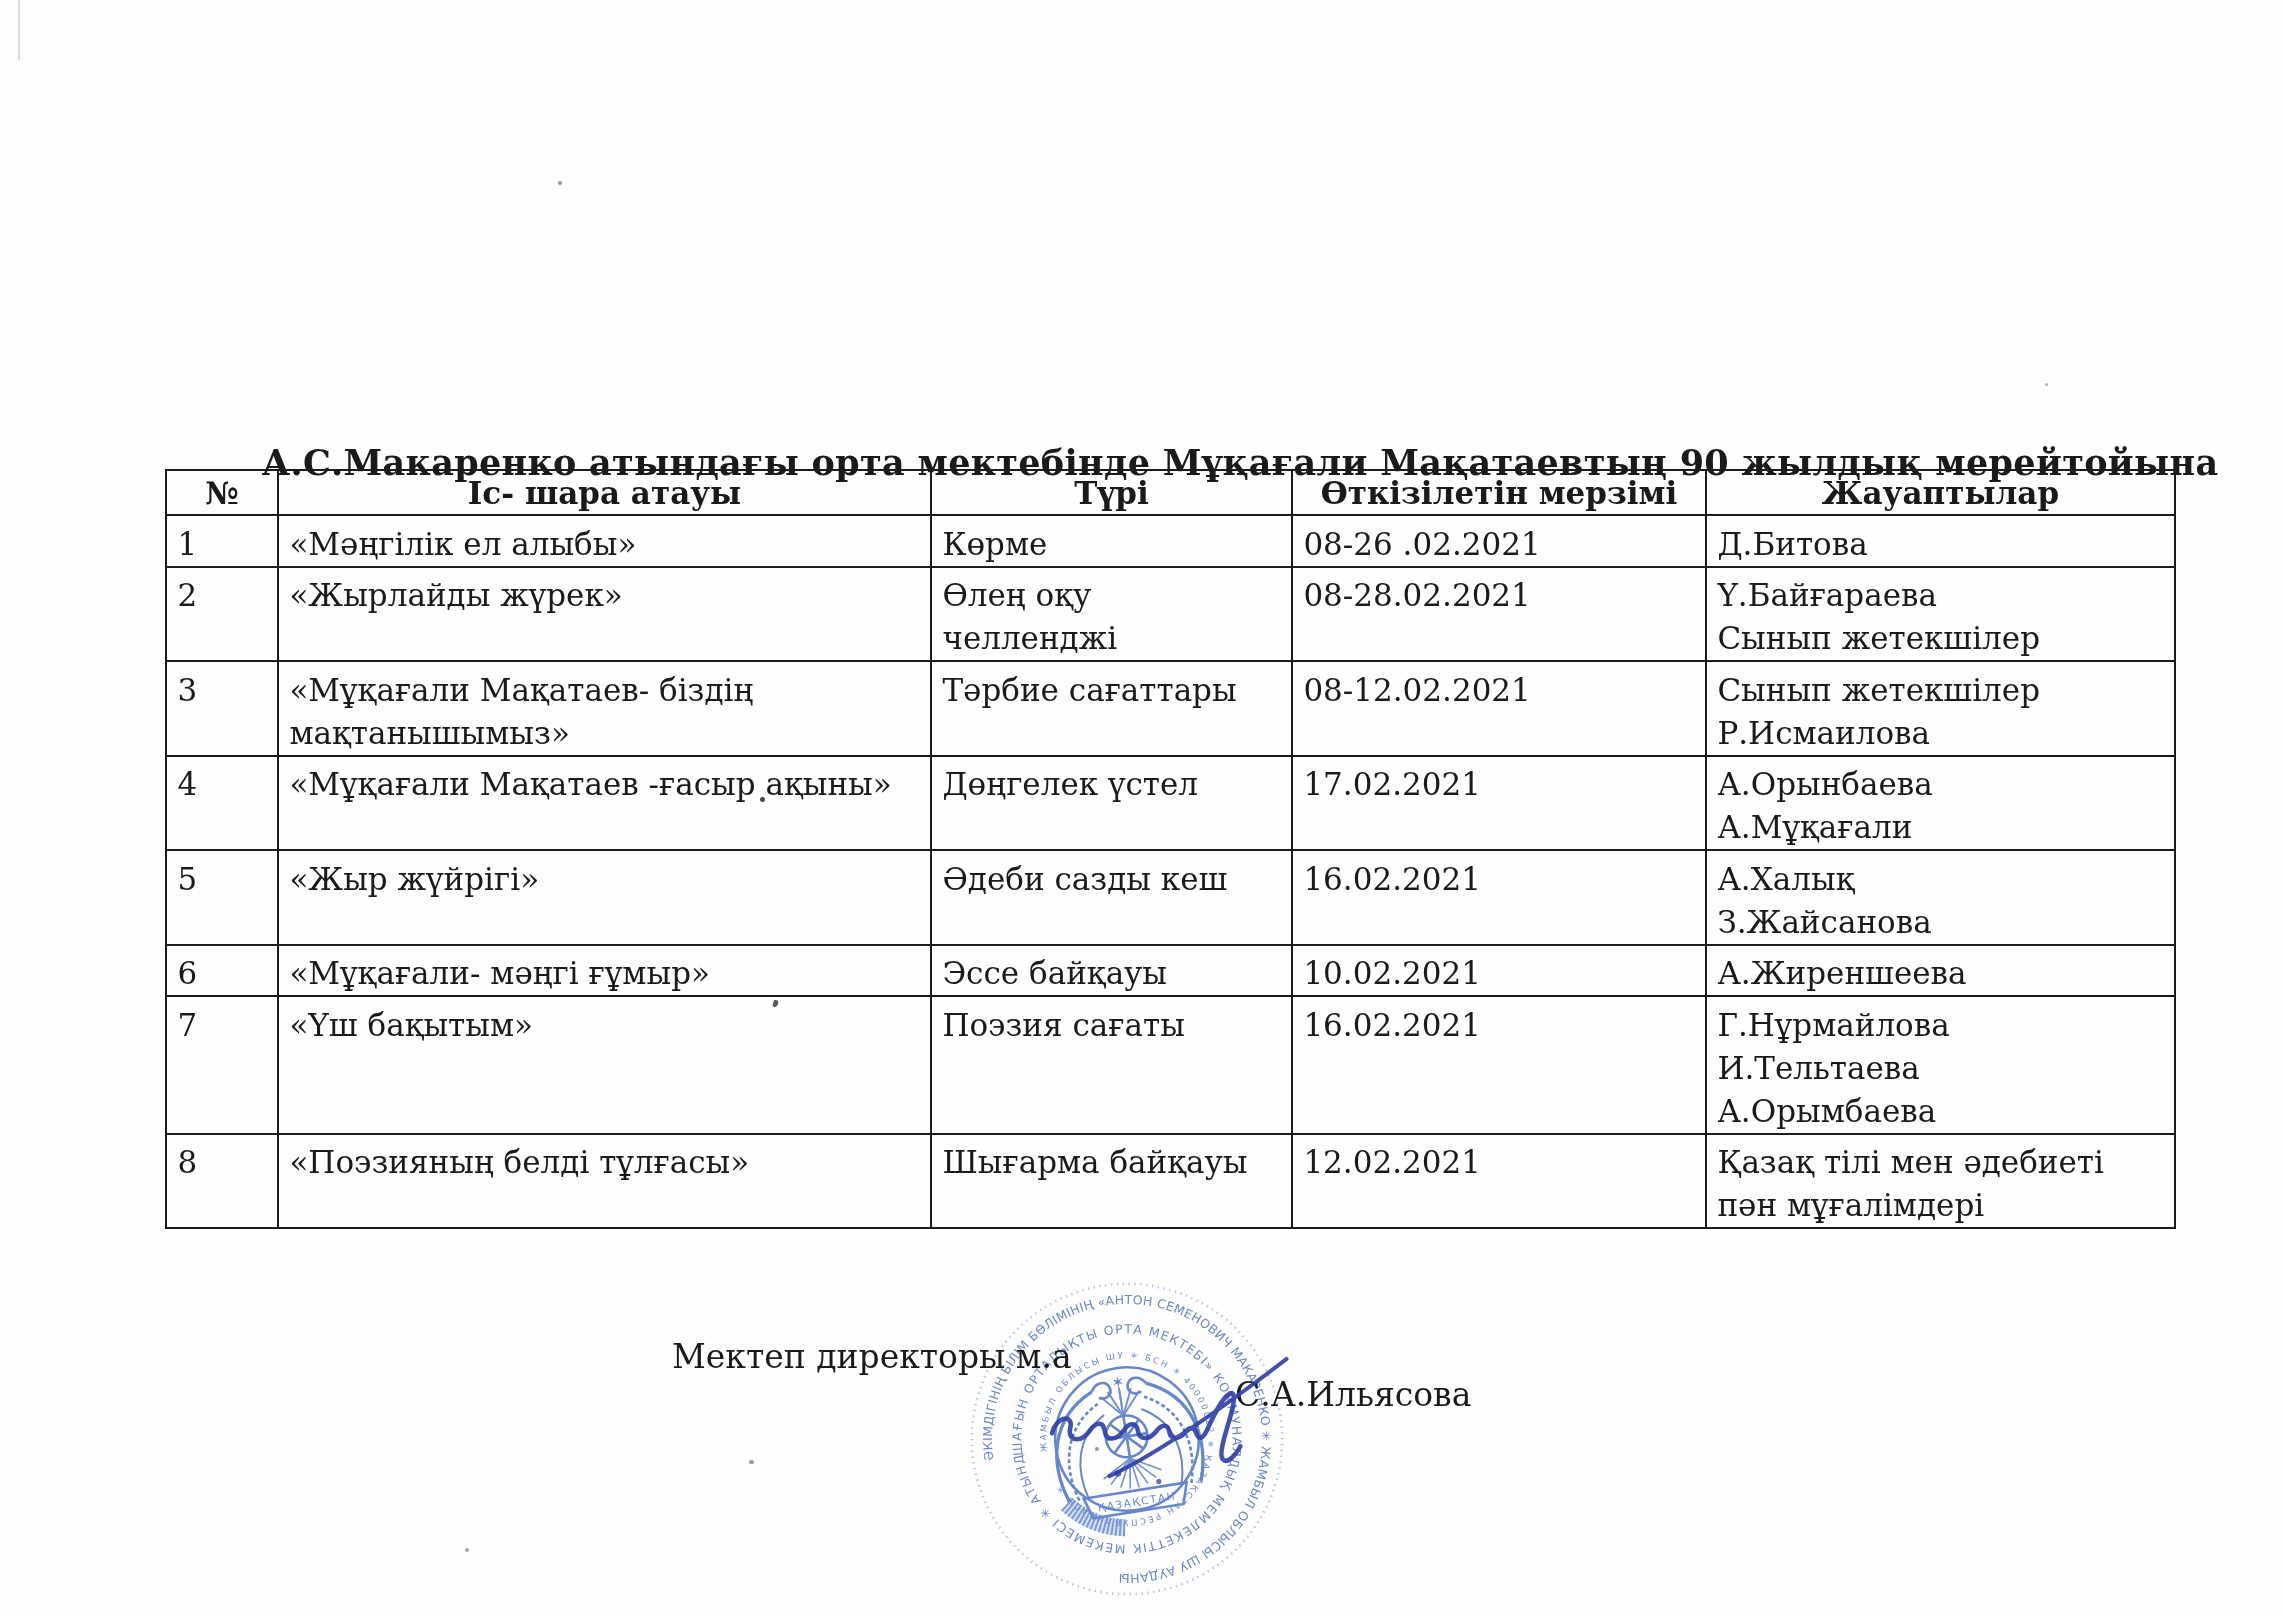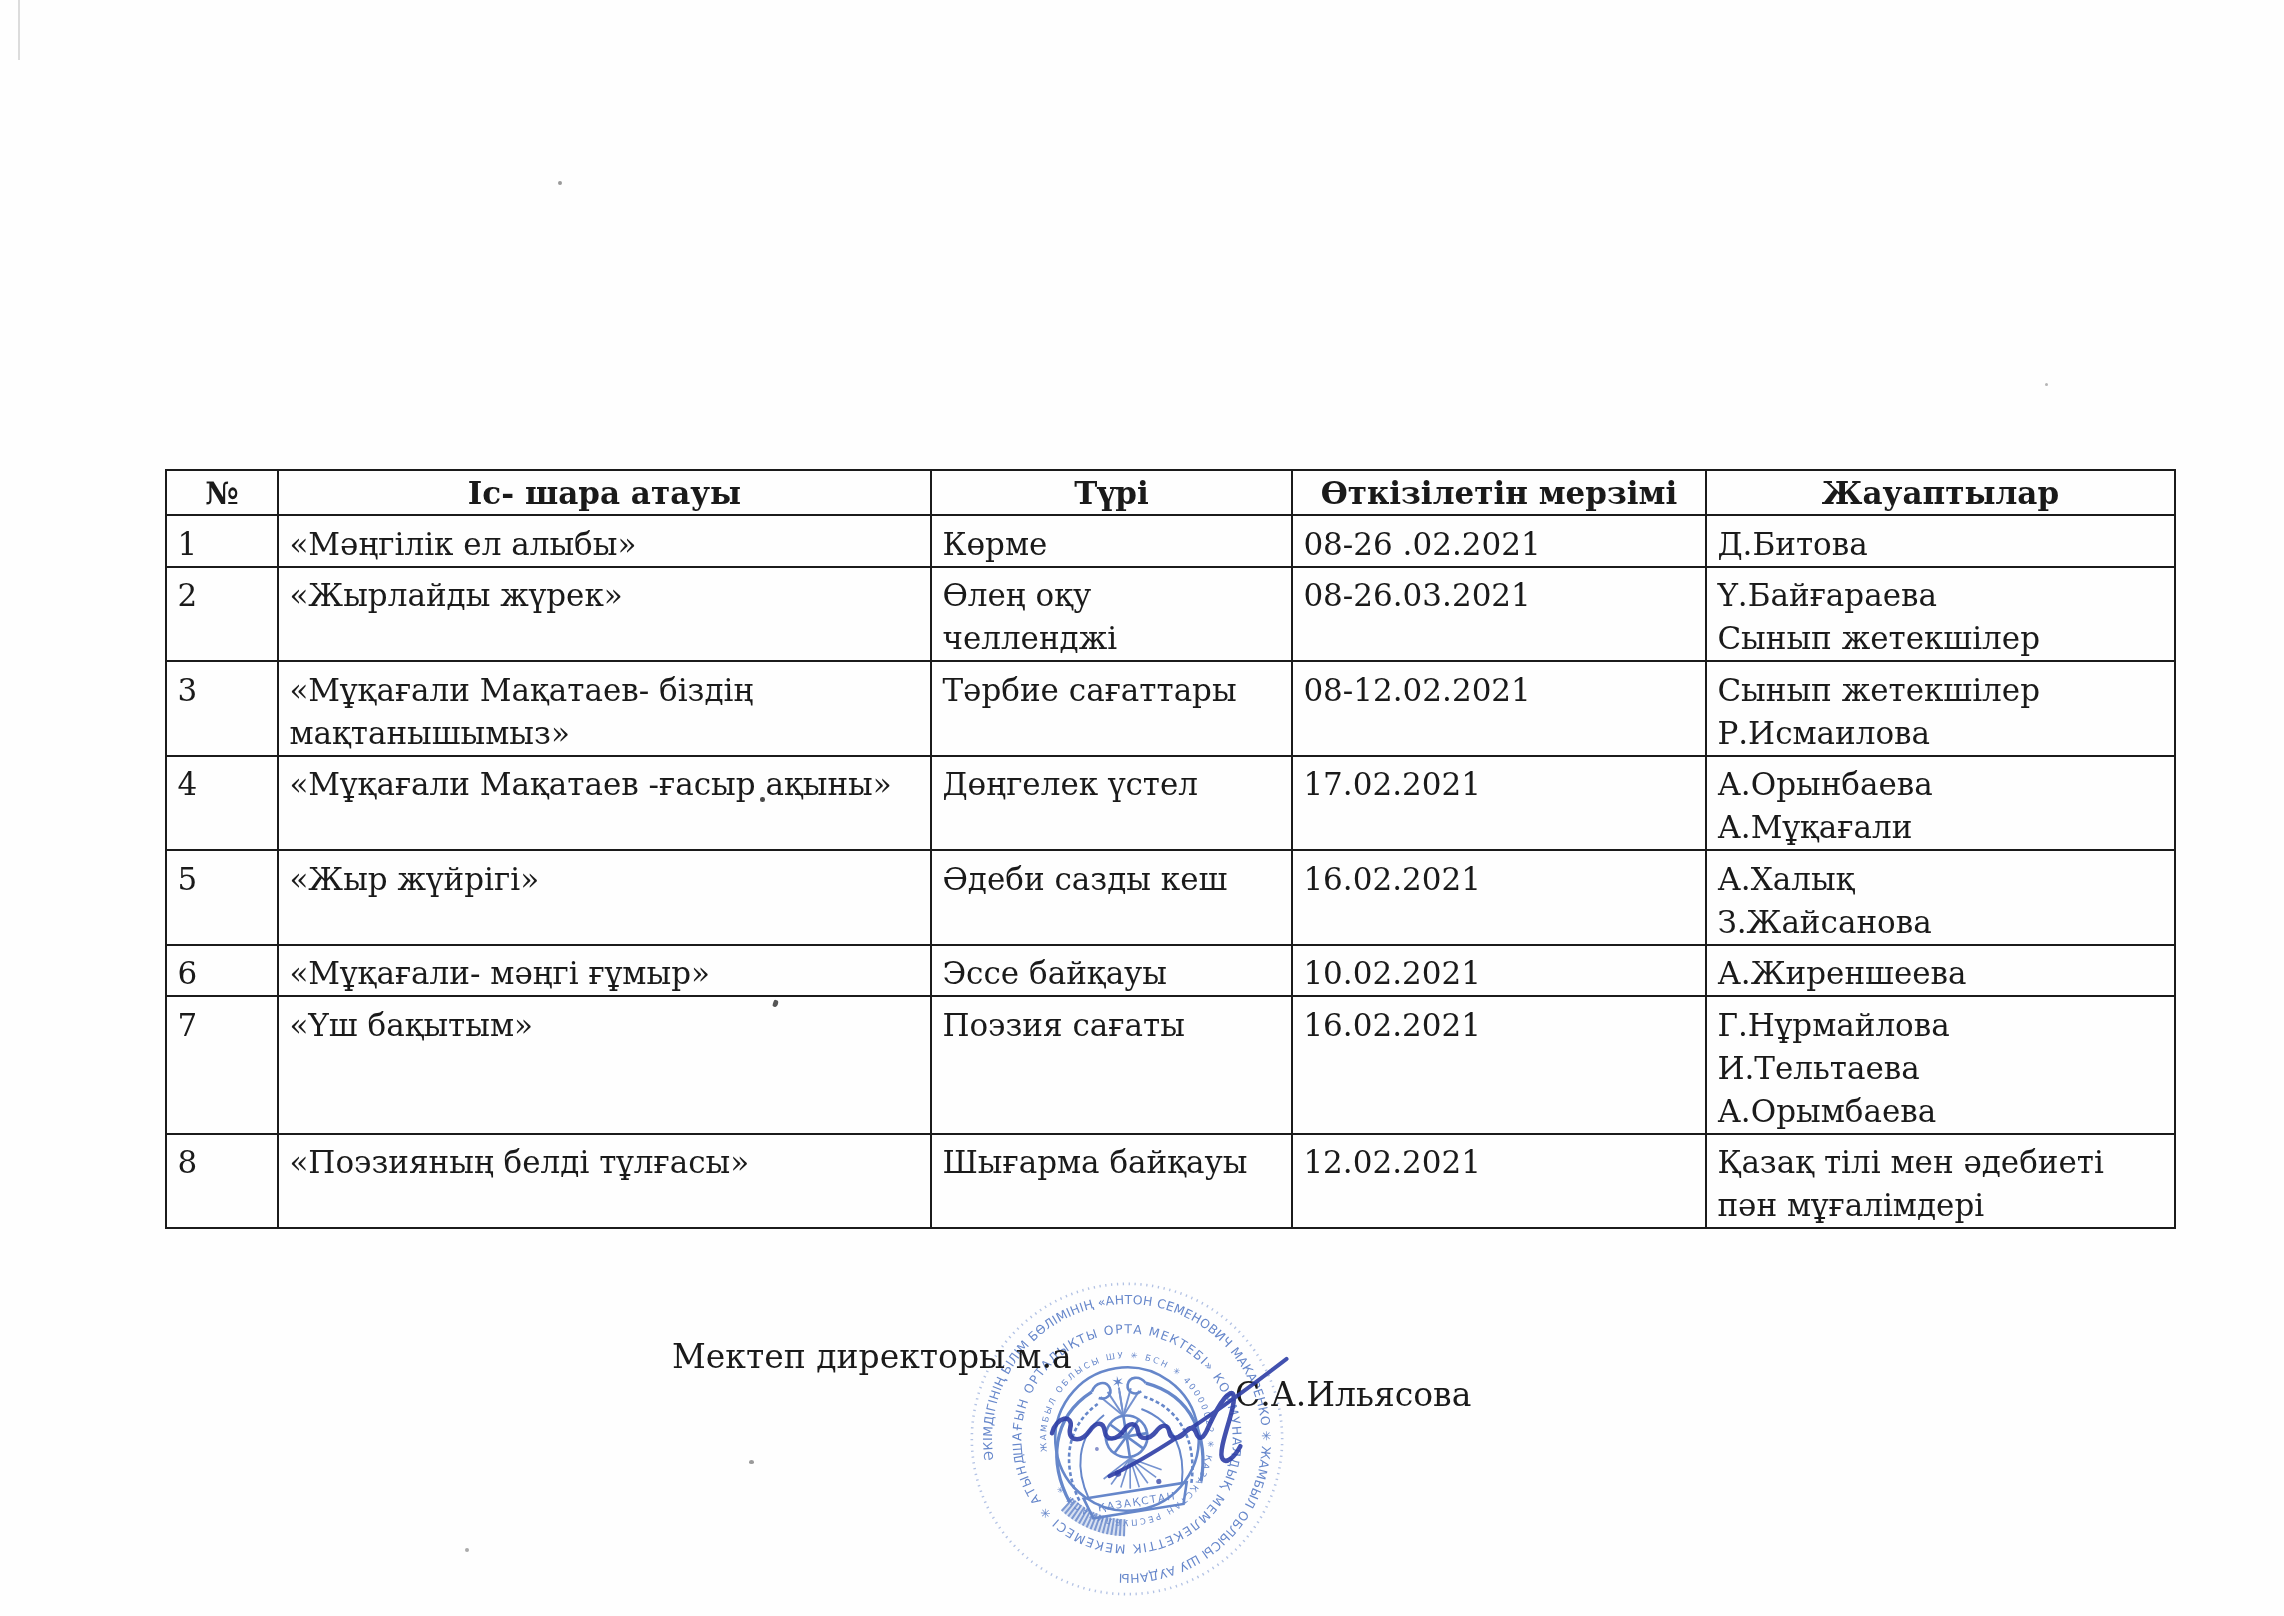--- a/index.html
+++ b/index.html
@@ -53,20 +53,21 @@
   .signature-svg { position:absolute; left:1018px; top:1325px; z-index:4; }
 </style>
 </head>
 <body>
 
 <div class="page">
 
   <div class="edge-line"></div>
 
   <div class="title-block">
+    <div>А.С.Макаренко атындағы орта мектебінде Мұқағали Мақатаевтың 90 жылдық мерейтойына</div>
   </div>
 
   <table class="events">
     <colgroup>
       <col style="width:112px">
         <col style="width:653px">
         <col style="width:361px">
         <col style="width:414px">
         <col style="width:469px">
     </colgroup>
@@ -83,21 +84,21 @@
       <td class="c-name">«Мәңгілік ел алыбы»</td>
       <td>Көрме</td>
       <td>08-26 .02.2021</td>
       <td>Д.Битова</td>
     </tr>
     <tr style="height:85px">
       <td class="c-num">2</td>
       <td class="c-name">«Жырлайды жүрек»</td>
       <td>Өлең оқу
 челленджі</td>
-      <td>08-26.03.2021</td>
+      <td>08-28.02.2021</td>
       <td>Ү.Байғараева
 Сынып жетекшілер</td>
     </tr>
     <tr style="height:93px">
       <td class="c-num">3</td>
       <td class="c-name">«Мұқағали Мақатаев- біздің
 мақтанышымыз»</td>
       <td>Тәрбие сағаттары</td>
       <td>08-12.02.2021</td>
       <td>Сынып жетекшілер

